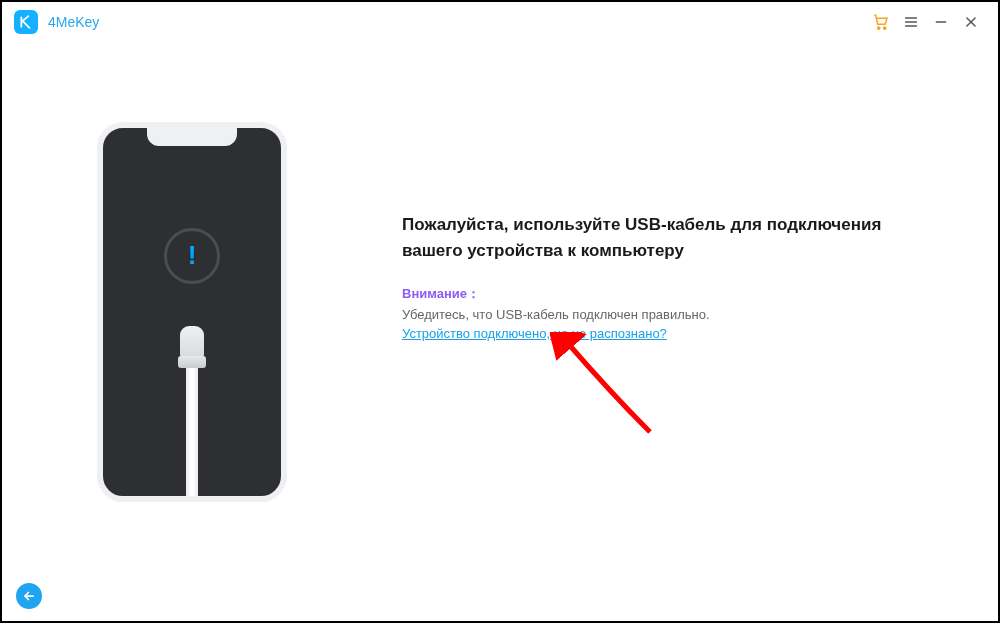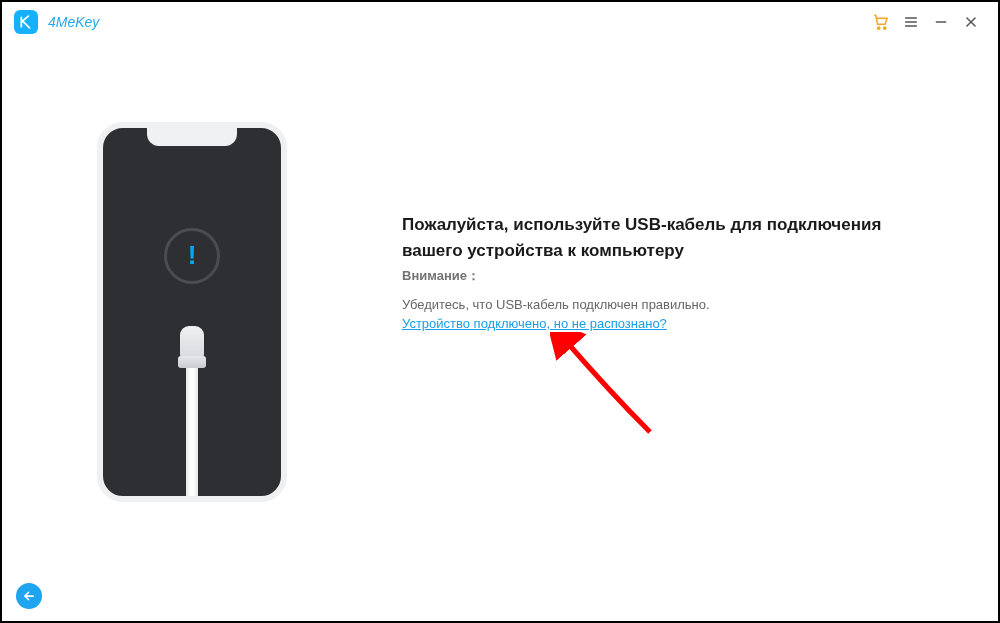--- a/index.html
+++ b/index.html
@@ -11,21 +11,20 @@
     border: 2px solid #000;
     position: relative;
     overflow: hidden;
   }
   .titlebar {
     height: 40px;
     display: flex;
     align-items: center;
     padding: 12px 12px;
     background: #fff;
-    font-style: italic;
   }
   .app-logo {
     width: 24px; height: 24px;
     border-radius: 6px;
     background: #15b0ff;
     display: flex; align-items: center; justify-content: center;
     margin-right: 10px;
   }
   .app-logo svg { width: 14px; height: 14px; }
   .app-title { color: #25a7f0; font-size: 14px; font-weight: 500; }
@@ -123,27 +122,27 @@
 
   .text-area {
     flex: 1;
     padding: 170px 60px 0 20px;
   }
   .heading {
     font-size: 17px;
     font-weight: 600;
     color: #1a1a1a;
     line-height: 1.5;
-    margin-bottom: 4px;
+    margin-bottom: 22px;
   }
   .note-label {
     font-size: 13px;
     font-weight: 700;
-    color: #737373;
-    margin-bottom: 12px;
+    color: #8b5cf6;
+    margin-bottom: 4px;
   }
   .note-text {
     font-size: 13px;
     color: #666;
     margin-bottom: 2px;
   }
   .help-link {
     font-size: 13px;
     color: #15a0e8;
     text-decoration: underline;

